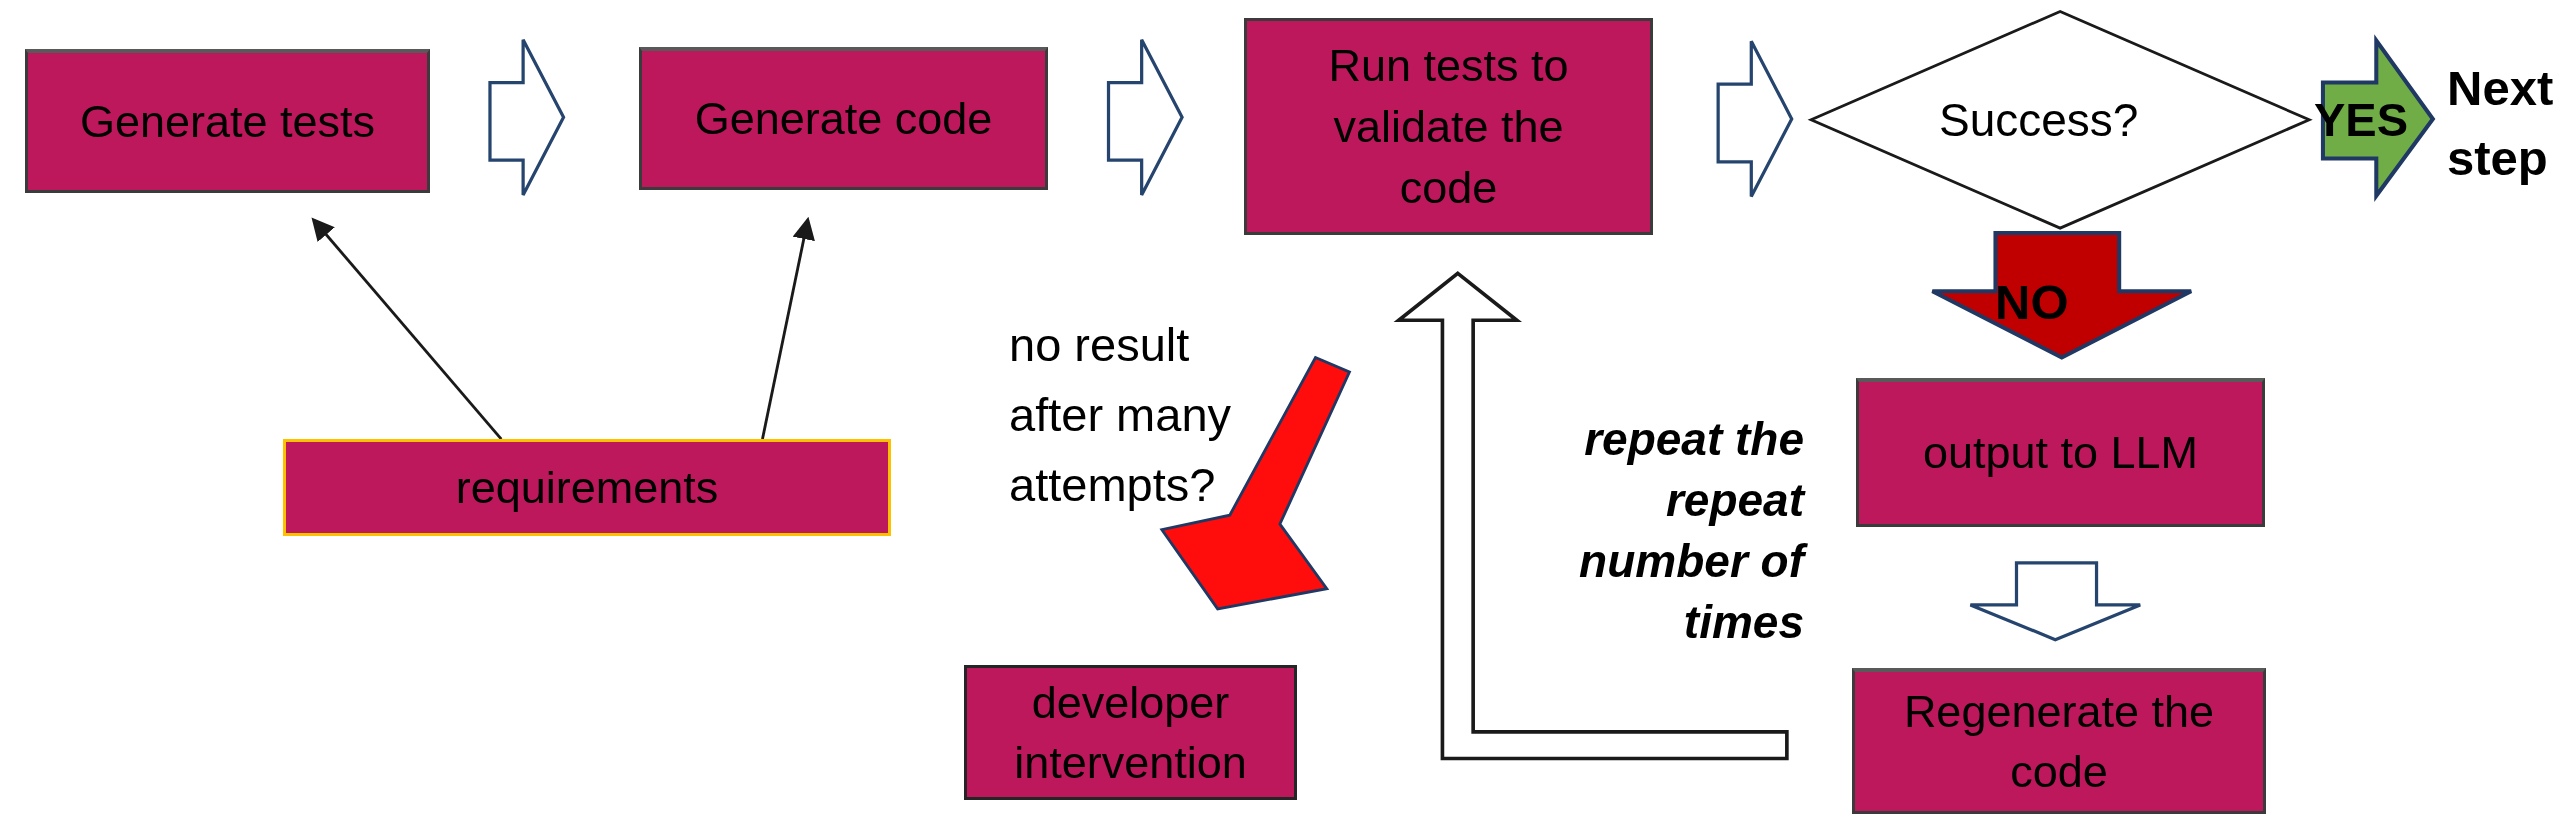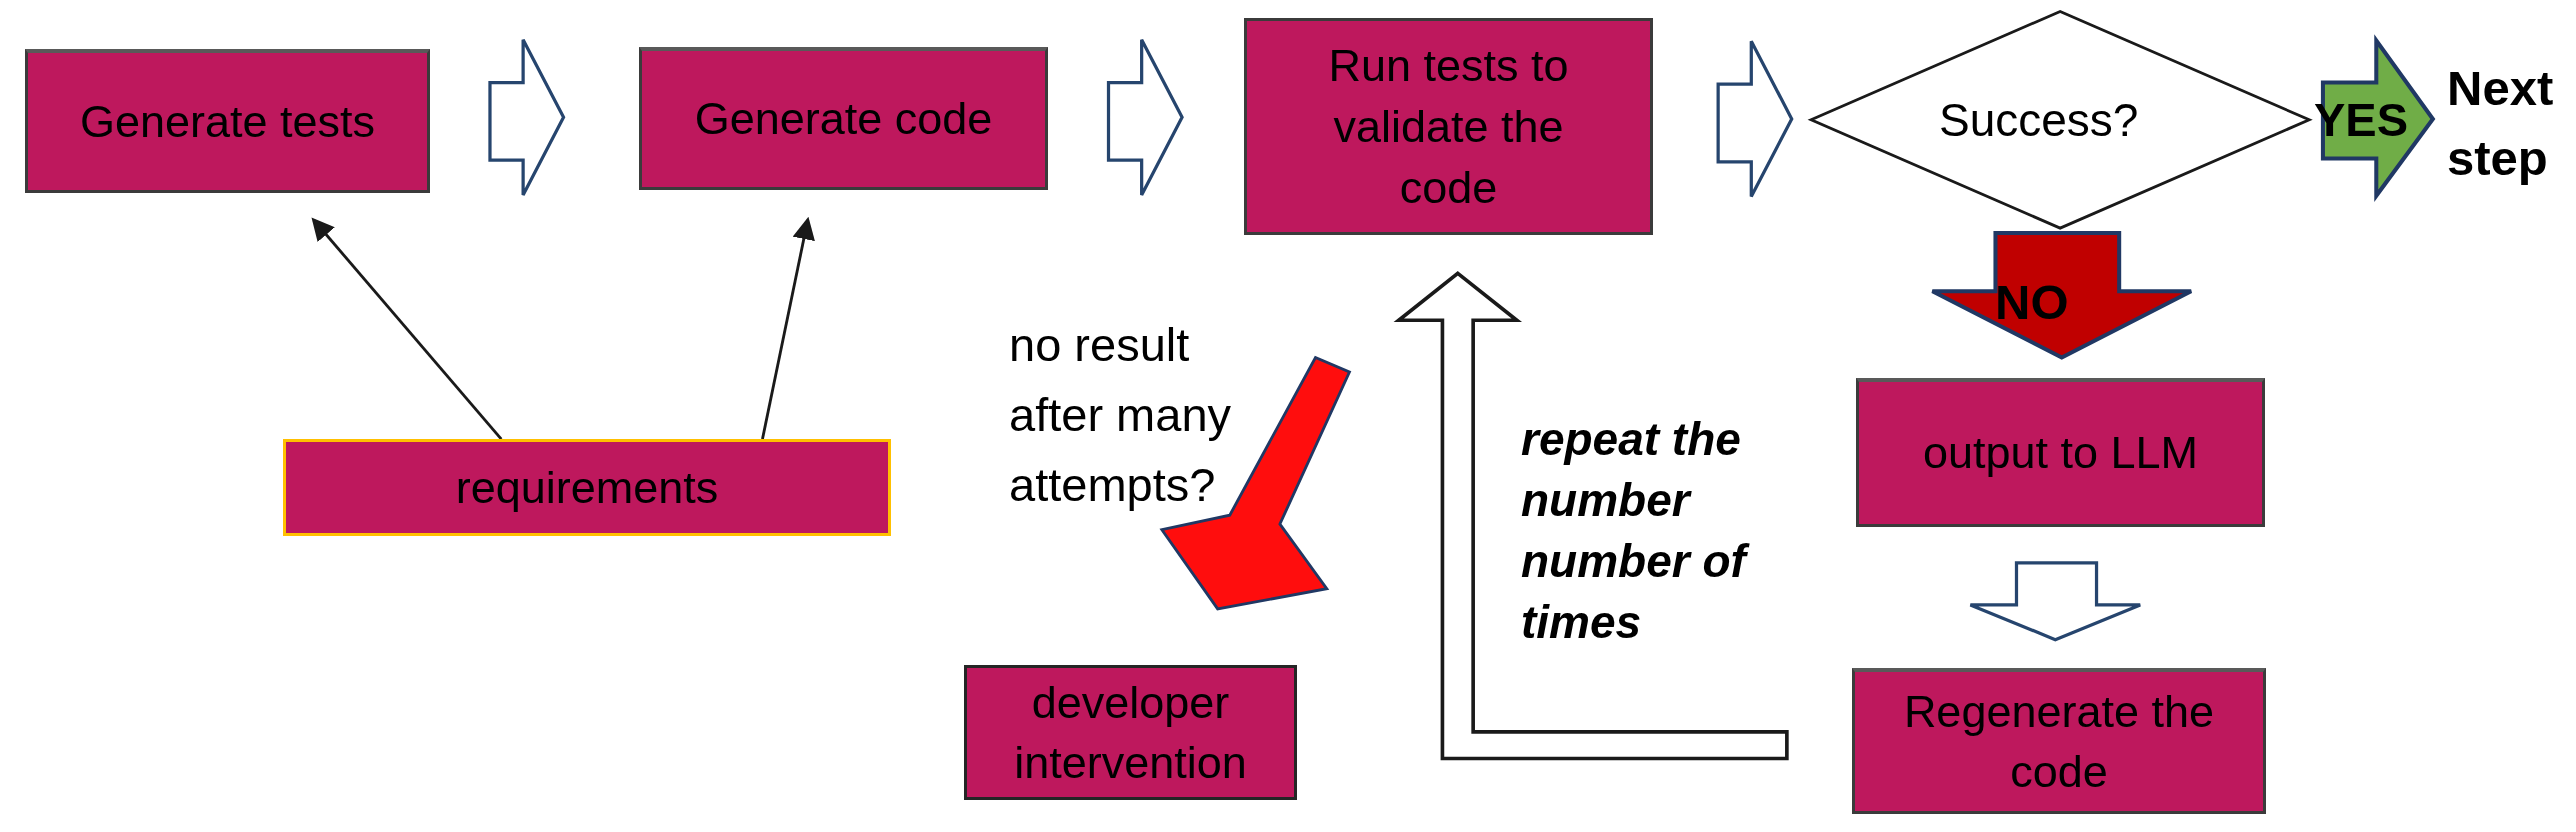--- a/index.html
+++ b/index.html
@@ -55,21 +55,21 @@
     white-space: nowrap;
   }
   #label-success   { left: 1939px; top: 84px; width: 243px; height: 71px; font-size: 46px; font-weight: 500; }
   #label-yes       { left: 2314px; top: 83px; width: 97px; height: 73px; font-size: 47px; font-weight: 600; }
   #label-no        { left: 1995px; top: 267px; width: 133px; height: 70px; font-size: 49px; font-weight: 600; }
   #label-next-step { left: 2447px; top: 53px;  width: 137px; height: 150px; font-size: 49px; font-weight: 700;
                      line-height: 70px; align-items: flex-start; text-align: left; justify-content: flex-start; }
   #label-no-result { left: 1009px; top: 310px; width: 272px; height: 213px; font-size: 47px; font-weight: 500;
                      line-height: 70px; align-items: flex-start; text-align: left; justify-content: flex-start; }
   #label-repeat-note { left: 1521px; top: 409px; width: 283px; height: 246px; font-size: 46px; font-weight: 600;
-                       font-style: italic; line-height: 61px; align-items: flex-start; text-align: left; justify-content: flex-start; }
+                       font-style: italic; line-height: 61px; align-items: flex-end; text-align: left; justify-content: flex-start; }
 </style>
 </head>
 <body>
 
 <div id="canvas">
 
   <svg id="shapes" viewBox="0 0 3186 1030">
     <defs>
       <marker id="arrowhead" viewBox="0 0 10 10" refX="8.5" refY="5" markerWidth="8" markerHeight="8" orient="auto-start-reverse">
         <path d="M0,0 L10,5 L0,10 Z" fill="#1a1a1a"></path>
@@ -146,19 +146,19 @@
   </div>
 
   <div class="floating" id="label-no-result">
     <div>no result</div>
     <div>after many</div>
     <div>attempts?</div>
   </div>
 
   <div class="floating" id="label-repeat-note">
     <div>repeat the</div>
-    <div>number</div>
+    <div>repeat</div>
     <div>number of</div>
     <div>times</div>
   </div>
 
 </div>
 
 
 </body></html>

